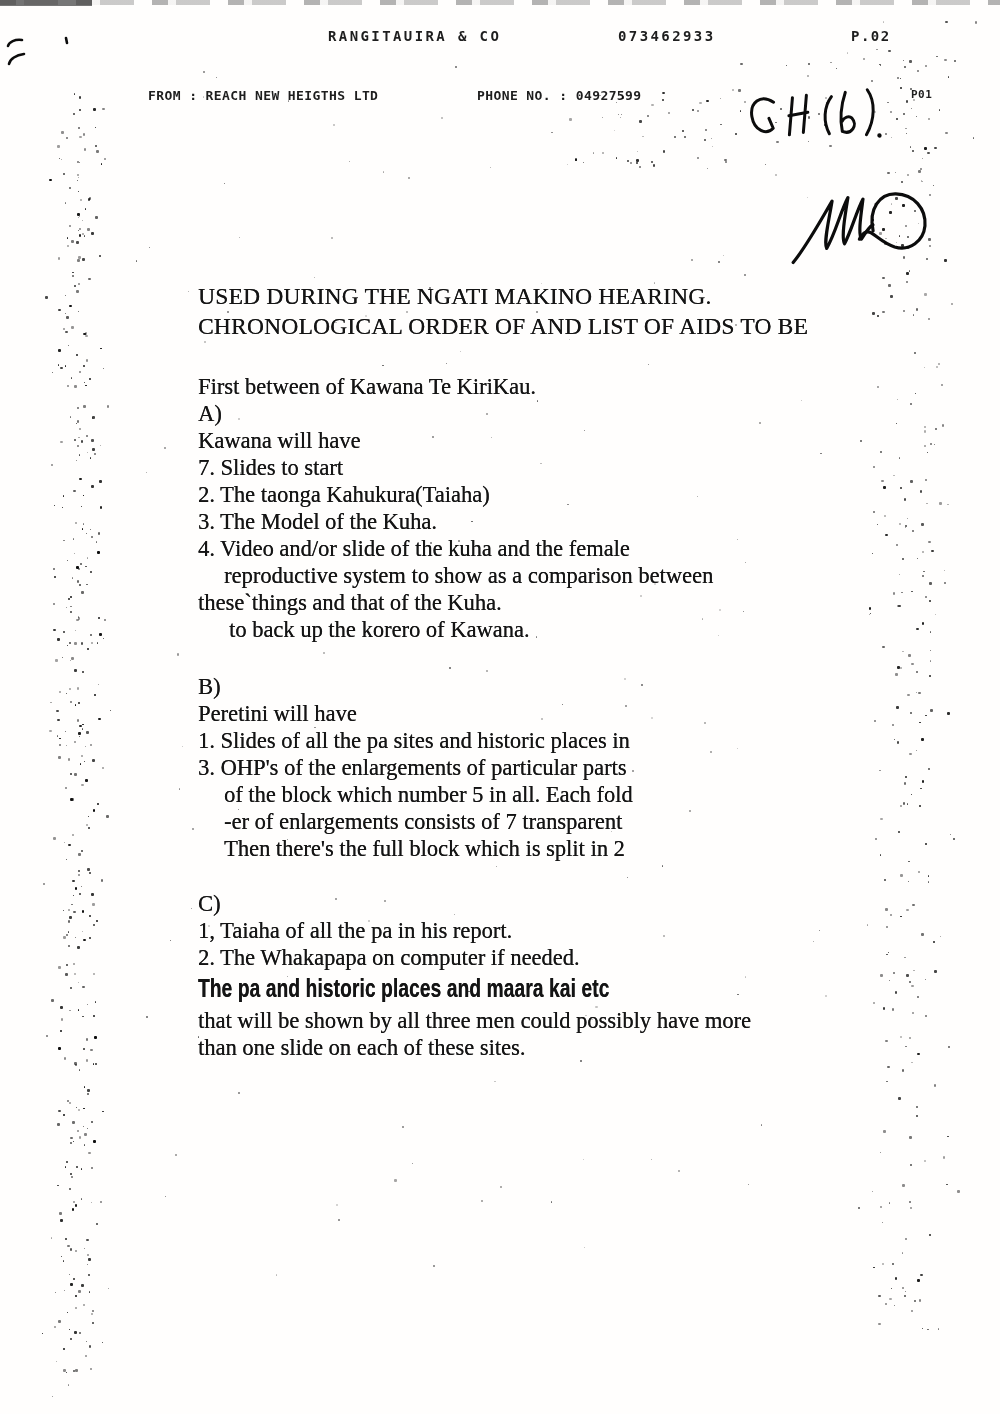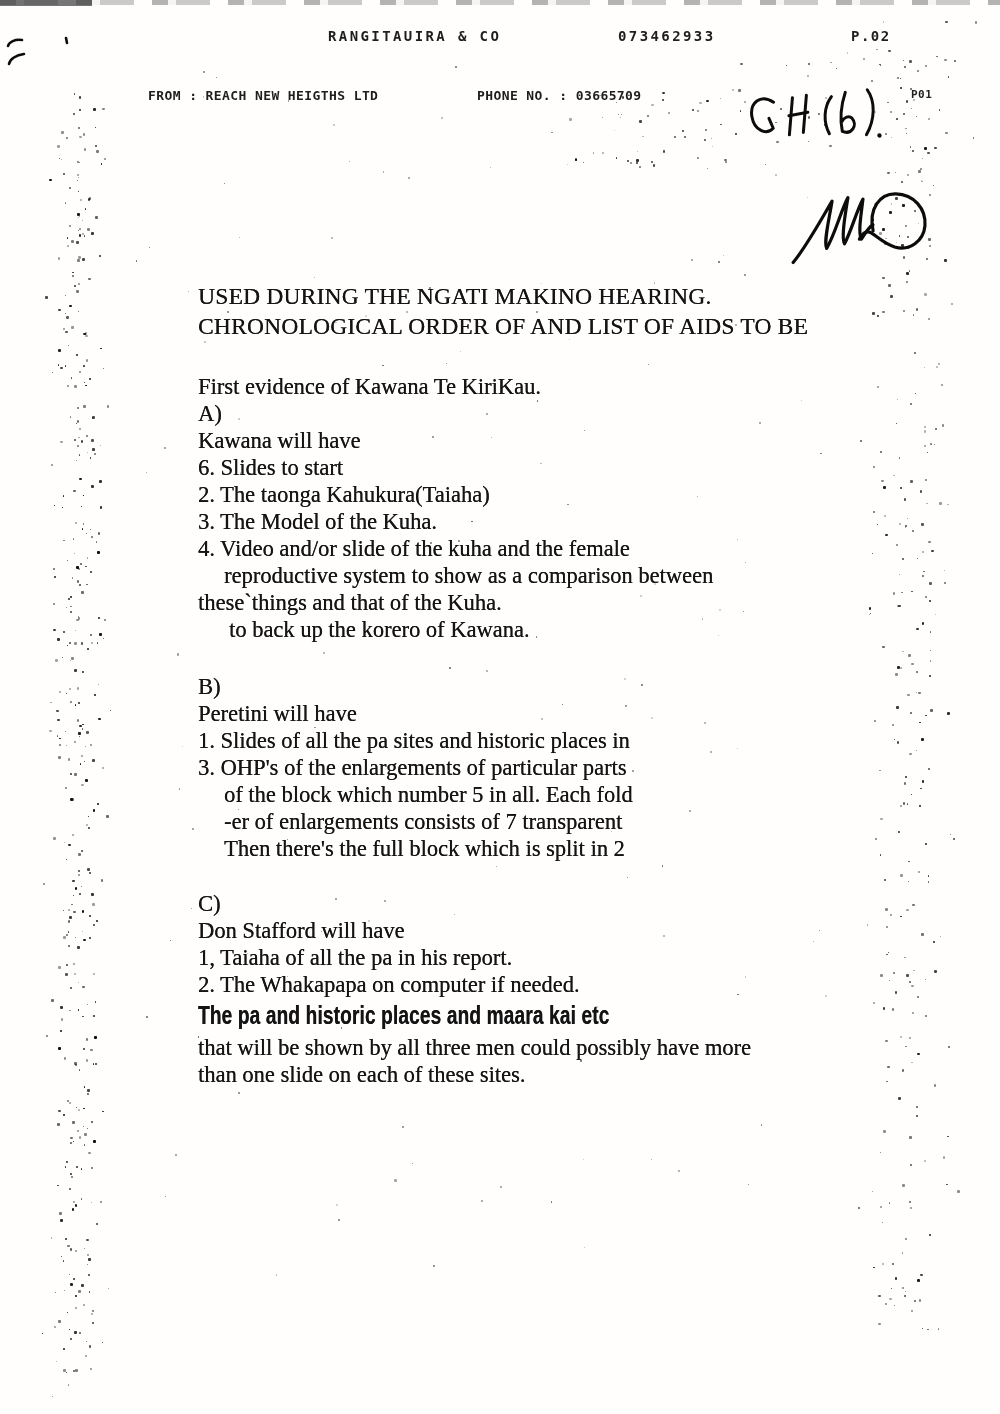--- a/index.html
+++ b/index.html
@@ -66,21 +66,21 @@
   <div class="topband"></div>
   <div class="topband-left"></div>
 
   <div class="faxrow fax1">
     <span class="company">RANGITAUIRA &amp; CO</span>
     <span class="number">073462933</span>
     <span class="pcode">P.02</span>
   </div>
   <div class="faxrow fax2">
     <span class="from">FROM : REACH NEW HEIGTHS LTD</span>
-    <span class="phone">PHONE NO. : 03665709</span>
+    <span class="phone">PHONE NO. : 04927599</span>
     <span class="pcode2">P01</span>
   </div>
 
   <svg class="hand-ref" width="150" height="62" viewBox="0 0 150 62" aria-label="G H (b)">
     <g class="hand-stroke" stroke-width="3">
       <path d="M29,13 C16,4 5,13 7,27 C9,41 21,46 28,39 L24,29"></path>
       <path d="M48,9 L44,46"></path>
       <path d="M62,7 L58,44"></path>
       <path d="M44,27 L63,24"></path>
       <path d="M87,9 C79,19 78,34 84,46"></path>
@@ -104,47 +104,46 @@
       <path d="M60,2 L61,7"></path>
     </g>
   </svg>
 
   <div class="content">
     <div class="title">
       <p>USED DURING THE NGATI MAKINO HEARING.</p>
       <p>CHRONOLOGICAL ORDER OF AND LIST OF AIDS TO BE</p>
     </div>
 
-    <p class="intro">First evidence of Kawana Te KiriKau.</p>
+    <p class="intro">First between of Kawana Te KiriKau.</p>
 
     <div class="section sec-a">
       <p>A)</p>
       <p>Kawana will have</p>
-      <p>6. Slides to start</p>
+      <p>7. Slides to start</p>
       <p>2. The taonga Kahukura(Taiaha)</p>
       <p>3. The Model of the Kuha.</p>
       <p>4. Video and/or slide of the kuha and the female</p>
       <p class="ind1">reproductive system to show as a comparison between</p>
       <p>these`things and that of the Kuha.</p>
       <p class="ind2">to back up the korero of Kawana.</p>
     </div>
 
     <div class="section sec-b">
       <p>B)</p>
       <p>Peretini will have</p>
       <p>1. Slides of all the pa sites and historic places in</p>
       <p>3. OHP's of the enlargements of particular parts</p>
       <p class="ind1">of the block which number 5 in all. Each fold</p>
       <p class="ind1">-er of enlargements consists of 7 transparent</p>
       <p class="ind1">Then there's the full block which is split in 2</p>
     </div>
 
     <div class="section sec-c">
       <p>C)</p>
-      <p>Don Stafford will have</p>
       <p>1, Taiaha of all the pa in his report.</p>
       <p>2. The Whakapapa on computer if needed.</p>
       <p class="condensed">The pa and historic places and maara kai etc</p>
       <p>that will be shown by all three men could possibly have more</p>
       <p>than one slide on each of these sites.</p>
     </div>
   </div>
 
   <div id="noise">
       <i style="left: 64.5px; top: 201.9px; width: 1.8px; height: 1.8px; opacity: 0.55;"></i>

